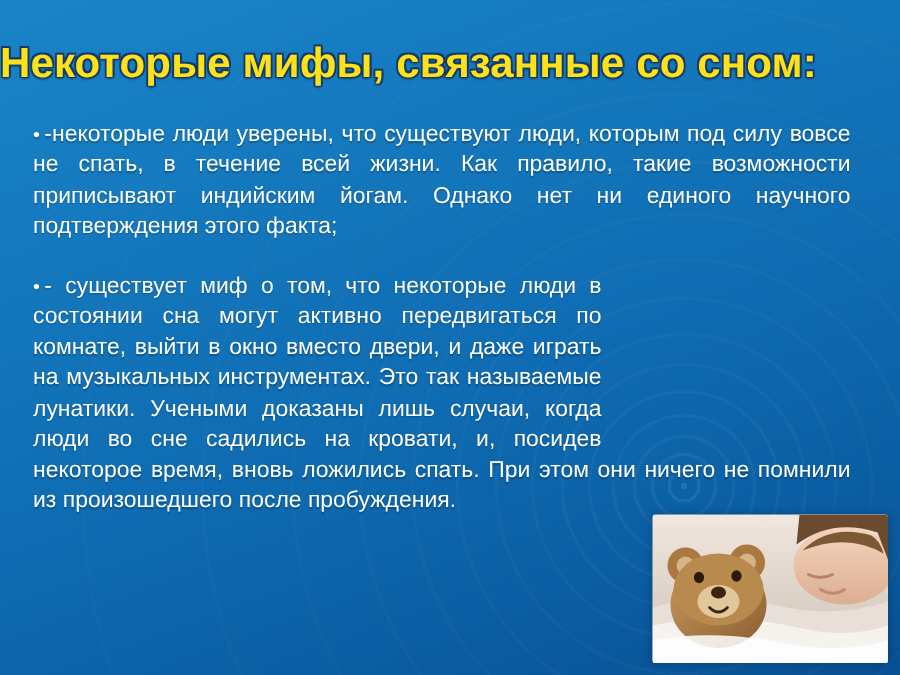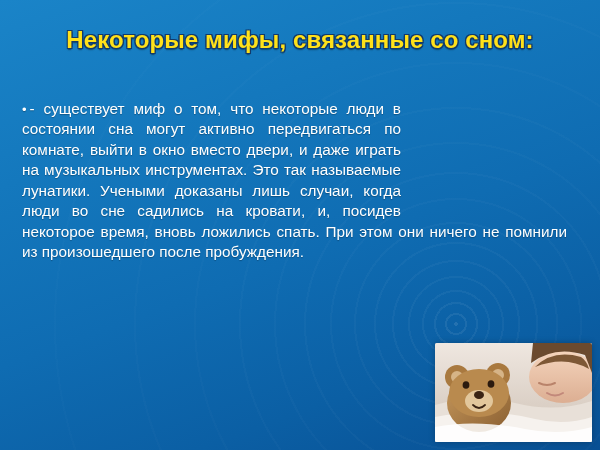--- a/index.html
+++ b/index.html
@@ -18,22 +18,22 @@
     height: 450px;
     background:
       radial-gradient(circle at 76% 72%, rgba(255,255,255,0.10) 0 2px, rgba(0,0,0,0) 2px 9px, rgba(255,255,255,0.07) 9px 11px, rgba(0,0,0,0) 11px 20px, rgba(255,255,255,0.055) 20px 22px, rgba(0,0,0,0) 22px 32px, rgba(255,255,255,0.045) 32px 34px, rgba(0,0,0,0) 34px 46px, rgba(255,255,255,0.04) 46px 48px, rgba(0,0,0,0) 48px 62px, rgba(255,255,255,0.035) 62px 64px, rgba(0,0,0,0) 64px 80px, rgba(255,255,255,0.03) 80px 82px, rgba(0,0,0,0) 82px 100px, rgba(255,255,255,0.028) 100px 102px, rgba(0,0,0,0) 102px 124px, rgba(255,255,255,0.025) 124px 126px, rgba(0,0,0,0) 126px 150px, rgba(255,255,255,0.022) 150px 152px, rgba(0,0,0,0) 152px 180px, rgba(255,255,255,0.02) 180px 182px, rgba(0,0,0,0) 182px 215px, rgba(255,255,255,0.018) 215px 217px, rgba(0,0,0,0) 217px 260px, rgba(255,255,255,0.016) 260px 262px, rgba(0,0,0,0) 262px 320px, rgba(255,255,255,0.014) 320px 322px, rgba(0,0,0,0) 322px 400px, rgba(255,255,255,0.012) 400px 402px, rgba(0,0,0,0) 402px 500px),
       linear-gradient(160deg, #1a84c8 0%, #1478bd 28%, #0f6cb2 55%, #0b5fa4 78%, #084f93 100%);
   }
   .title {
     position: absolute;
     left: 0;
     top: 26px;
     width: 600px;
-    text-align: center;
-    font-size: 24px;
+    text-align: left;
+    font-size: 28px;
     font-weight: bold;
     color: #ffe11a;
     letter-spacing: 0.1px;
     text-shadow:
       -1.2px -1.2px 0 #123a6b,
       1.2px -1.2px 0 #123a6b,
       -1.2px  1.2px 0 #123a6b,
       1.2px  1.2px 0 #123a6b,
       0 1.5px 1.5px rgba(0,0,0,0.45);
   }
@@ -83,20 +83,23 @@
 </style>
 </head>
 <body>
 
 <div class="slide">
 
   <div class="title">Некоторые мифы, связанные со сном:</div>
 
   <div class="body">
 
+    <p class="para p1">
+      <span class="bullet">•</span><span>-некоторые люди уверены, что существуют люди, которым под силу вовсе не спать, в течение всей жизни. Как правило, такие возможности приписывают индийским йогам. Однако нет ни единого научного подтверждения этого факта;</span>
+    </p>
 
     <p class="para p2">
       <span class="floatimg"></span>
       <span class="bullet">•</span><span>- существует миф о том, что некоторые люди в состоянии сна могут активно передвигаться по комнате, выйти в окно вместо двери, и даже играть на музыкальных инструментах. Это так называемые лунатики. Учеными доказаны лишь случаи, когда люди во сне садились на кровати, и, посидев некоторое время, вновь ложились спать. При этом они ничего не помнили из произошедшего после пробуждения.</span>
     </p>
 
   </div>
 
   <div class="photo">
     <svg width="157" height="99" viewBox="0 0 157 99" xmlns="http://www.w3.org/2000/svg">

